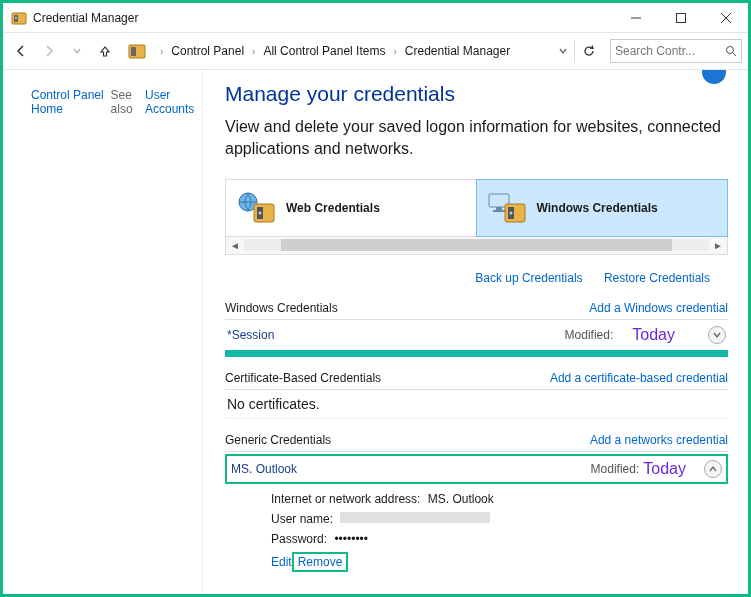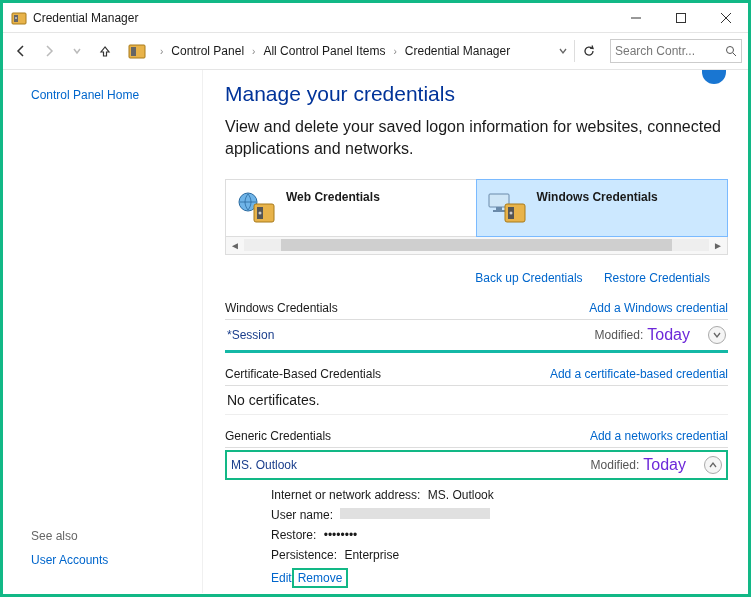--- a/index.html
+++ b/index.html
@@ -14,42 +14,42 @@
   .addr-icon { width: 20px; height: 20px; margin: 0 4px 0 6px; }
   .breadcrumb { display: flex; align-items: center; flex: 1; height: 24px; font-size: 12px; }
   .breadcrumb span.sep { color: #888; margin: 0 5px; font-size: 10px; }
   .breadcrumb .crumb { padding: 2px 3px; }
   .addr-suffix { display: flex; align-items: center; gap: 6px; padding-right: 4px; }
   .refresh-btn { width: 22px; height: 22px; display: flex; align-items: center; justify-content: center; border-left: 1px solid #ddd; padding-left: 6px; }
   .search-box { width: 132px; height: 24px; border: 1px solid #ccc; display: flex; align-items: center; padding: 0 4px; margin-left: 6px; color: #777; font-style: normal; overflow: hidden; white-space: nowrap; }
   .search-box .sicon { margin-left: auto; color: #555; }
   .divider { height: 1px; background: #e5e5e5; }
   .content { display: flex; height: calc(100% - 68px); }
-  .sidebar { width: 200px; padding: 18px 0 14px 28px; border-right: 1px solid #f0f0f0; display: flex; flex-direction: column; }
+  .sidebar { width: 200px; padding: 18px 0 14px 28px; border-right: 1px solid #f0f0f0; display: flex; }
   .side-link { color: #0066cc; font-size: 12px; margin-bottom: 12px; cursor: pointer; }
   .side-spacer { flex: 1; }
   .side-label { color: #666; font-size: 12px; margin-bottom: 10px; }
   .main { flex: 1; padding: 4px 20px 14px 22px; overflow: hidden; position: relative; }
   .cred-badge { position: absolute; right: 22px; top: 0; width: 24px; height: 14px; border-radius: 0 0 12px 12px; background: #1976d2; }
   h1.page-title { color: #003399; font-weight: normal; font-size: 21px; margin: 8px 0 10px 0; }
   .page-desc { font-size: 16px; margin-bottom: 18px; line-height: 1.4; }
   .cred-tabs { display: flex; gap: 0; border: 1px solid #ddd; }
-  .cred-tab { flex: 1; display: flex; align-items: flex-start; padding: 10px 10px; gap: 8px; cursor: pointer; }
+  .cred-tab { flex: 1; display: flex; align-items: center; padding: 10px 10px; gap: 8px; cursor: pointer; }
   .cred-tab.selected { background: #cce8ff; border: 1px solid #7abaff; margin: -1px; }
   .cred-tab .tabicon { width: 42px; height: 36px; flex-shrink: 0; }
   .cred-tab .tablabel { font-weight: bold; font-size: 12px; }
   .hscroll { height: 18px; border: 1px solid #ddd; border-top: none; display: flex; align-items: center; justify-content: space-between; padding: 0 4px; font-size: 10px; color: #666; background: #f7f7f7; }
   .hscroll-track { flex: 1; height: 12px; background: #eee; margin: 0 4px; position: relative; }
   .hscroll-thumb { position: absolute; left: 8%; top: 0; height: 100%; width: 84%; background: #cfcfcf; }
   .link-row { margin: 16px 0; text-align: right; }
   .blue-link { color: #0066cc; cursor: pointer; margin-right: 18px; font-size: 12px; }
   .section-head { display: flex; justify-content: space-between; align-items: baseline; border-bottom: 1px solid #ddd; padding-bottom: 4px; margin-top: 14px; }
   .section-head .sec-title { font-size: 12px; }
   .section-head .sec-link { color: #0066cc; font-size: 12px; cursor: pointer; }
-  .cred-row { display: flex; align-items: center; padding: 6px 2px; border-bottom: 3px solid #14b8a6; }
+  .cred-row { display: flex; align-items: center; padding: 6px 2px; border-bottom: 7px solid #14b8a6; gap: 15px; }
   .cred-name { color: #1a3e8c; font-size: 12px; flex: 1; }
   .cred-name.star { color: #1a3e8c; }
   .cred-mod-label { color: #555; margin-right: 4px; font-size: 12px; }
   .cred-mod-val { color: #6d28d9; margin-right: 18px; font-size: 16px; }
   .chev-circle { width: 18px; height: 18px; border: 1px solid #aaa; border-radius: 50%; display: flex; align-items: center; justify-content: center; color: #666; font-size: 10px; background: #f5f5f5; }
   .no-items { padding: 6px 2px; font-size: 14px; border-bottom: 1px solid #eee; }
   .highlight-row { border: 2px solid #12b886; display: flex; align-items: center; padding: 4px 4px; margin-top: 2px; }
   .highlight-row .cred-name { color: #1a3e8c; }
   .detail-block { padding: 8px 0 0 46px; font-size: 12px; }
   .detail-line { margin-bottom: 6px; display: flex; }
@@ -241,26 +241,22 @@
     <div class="detail-block">
       <div class="detail-line">
         <span class="detail-label">Internet or network address:</span>&nbsp;
         <span>MS. Outlook</span>
       </div>
       <div class="detail-line">
         <span class="detail-label">User name:</span>&nbsp;
         <span class="detail-redact"></span>
       </div>
       <div class="detail-line">
-        <span class="detail-label">Restore:</span>&nbsp;
+        <span class="detail-label">Password:</span>&nbsp;
         <span>••••••••</span>
-      </div>
-      <div class="detail-line">
-        <span class="detail-label">Persistence:</span>&nbsp;
-        <span>Enterprise</span>
       </div>
       <div class="detail-actions">
         <span class="blue-link" style="margin-right:0">Edit</span>
         <span class="remove-box"><span class="blue-link" style="margin-right:0">Remove</span></span>
       </div>
     </div>
 
   </div>
 </div>
 

